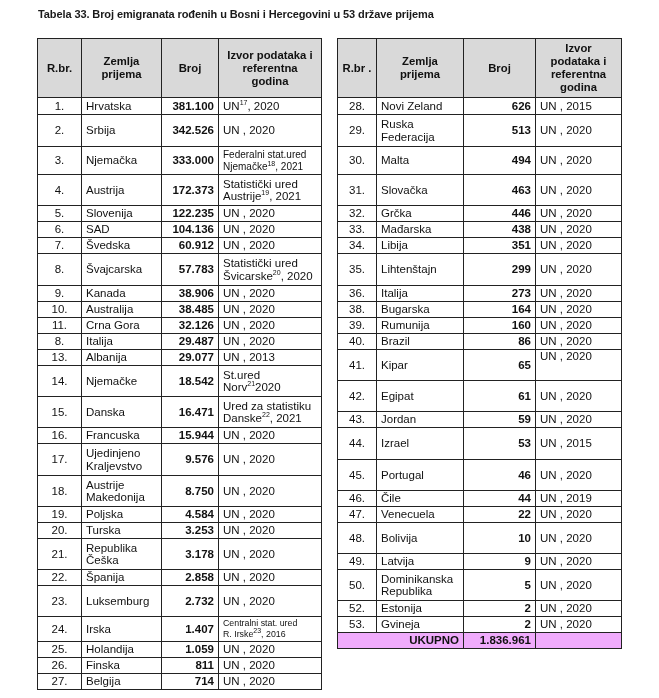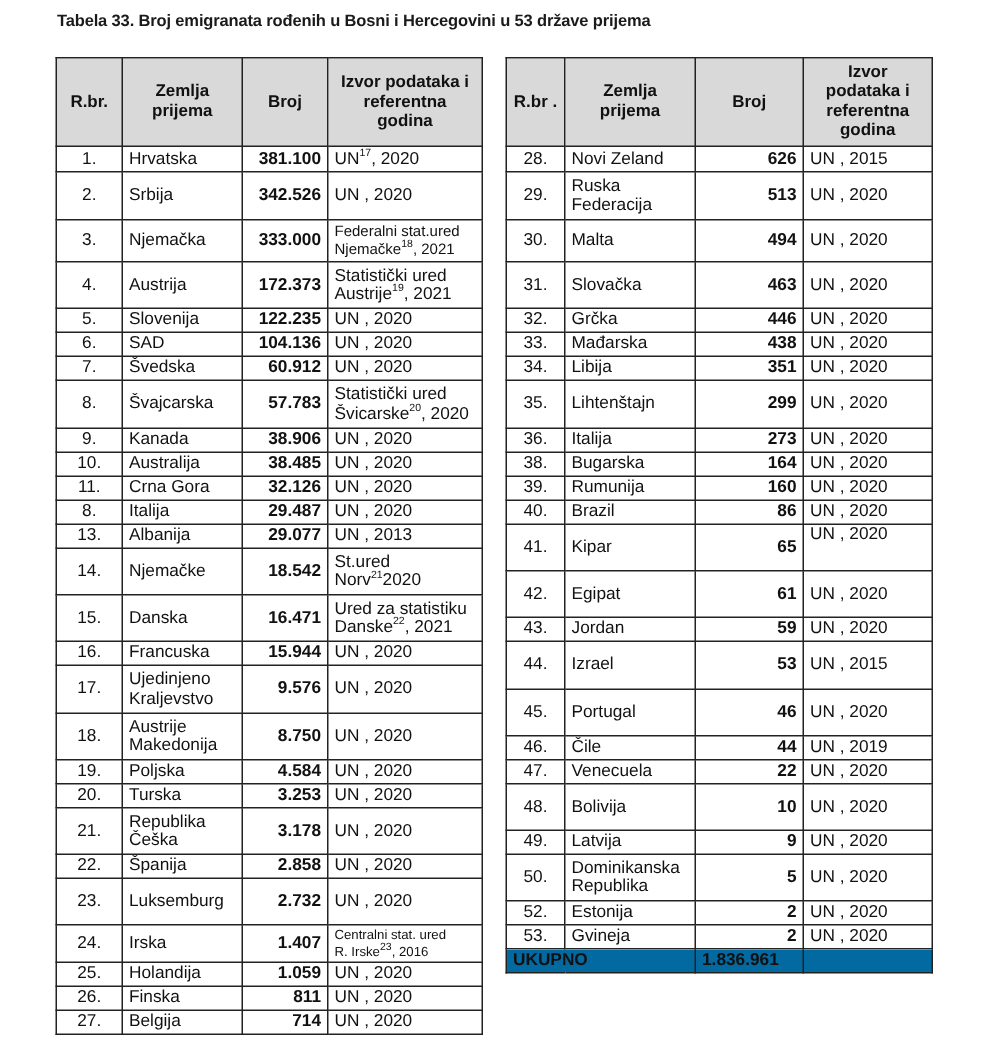--- a/index.html
+++ b/index.html
@@ -10,21 +10,21 @@
   td, th { border: 1px solid #222; padding: 0 4px; line-height: 12.5px; vertical-align: middle; overflow: hidden; }
   th { background: #d9d9d9; font-weight: bold; text-align: center; font-size: 11.3px; line-height: 13px; }
   td.num { text-align: center; }
   td.cnt { text-align: left; }
   td.val { text-align: right; font-weight: bold; }
   td.src { text-align: left; }
   td.src.small { font-size: 10px; line-height: 12px; }
   td.src.tiny { font-size: 8.8px; line-height: 11px; }
   td.src.top { vertical-align: top; }
   sup { font-size: 7px; line-height: 0; vertical-align: super; }
-  tr.total td { background: #0369a1; font-weight: bold; text-align: left; }
+  tr.total td { background: #f0abfc; font-weight: bold; text-align: right; }
   #left-table { left: 37px; top: 38px; width: 284px; }
   #right-table { left: 337px; top: 38px; width: 284px; }
 </style>
 </head>
 <body>
 
 <div class="title">Tabela 33. Broj emigranata rođenih u Bosni i Hercegovini u 53 države prijema</div>
 
 <table id="left-table">
   <colgroup>

